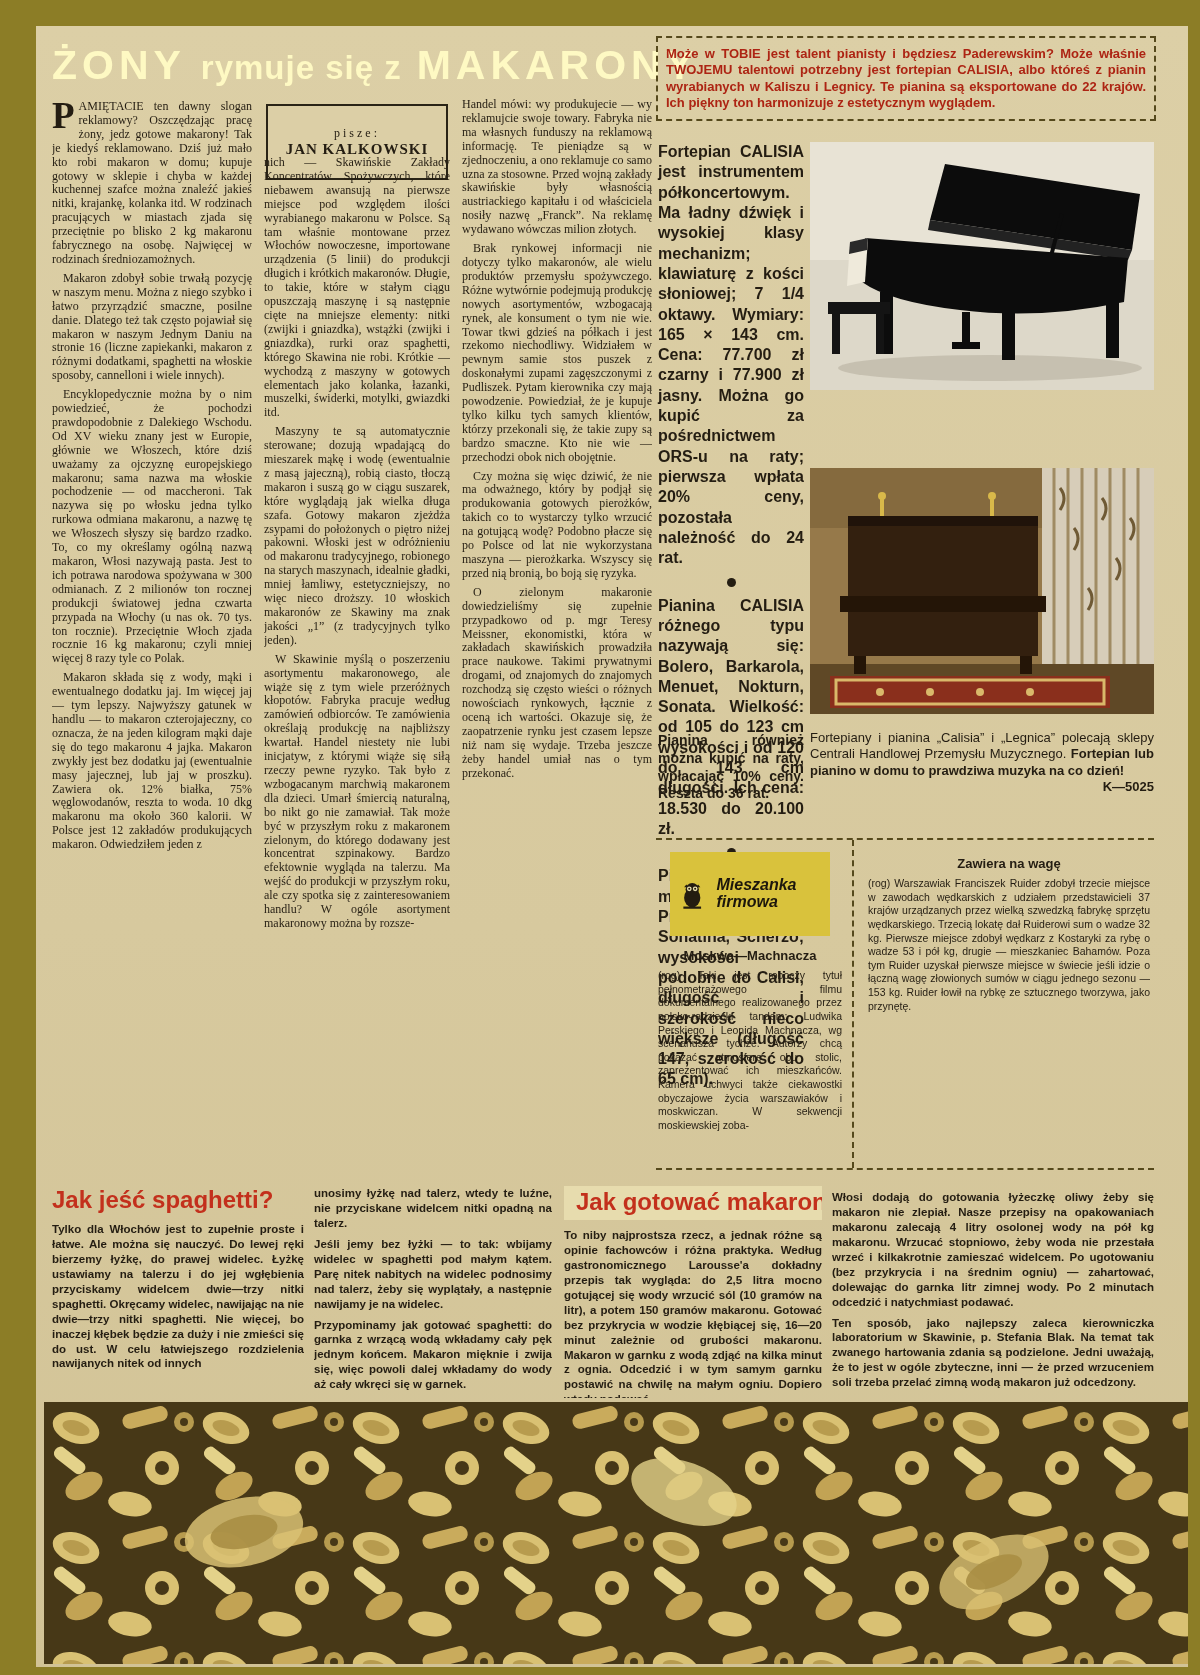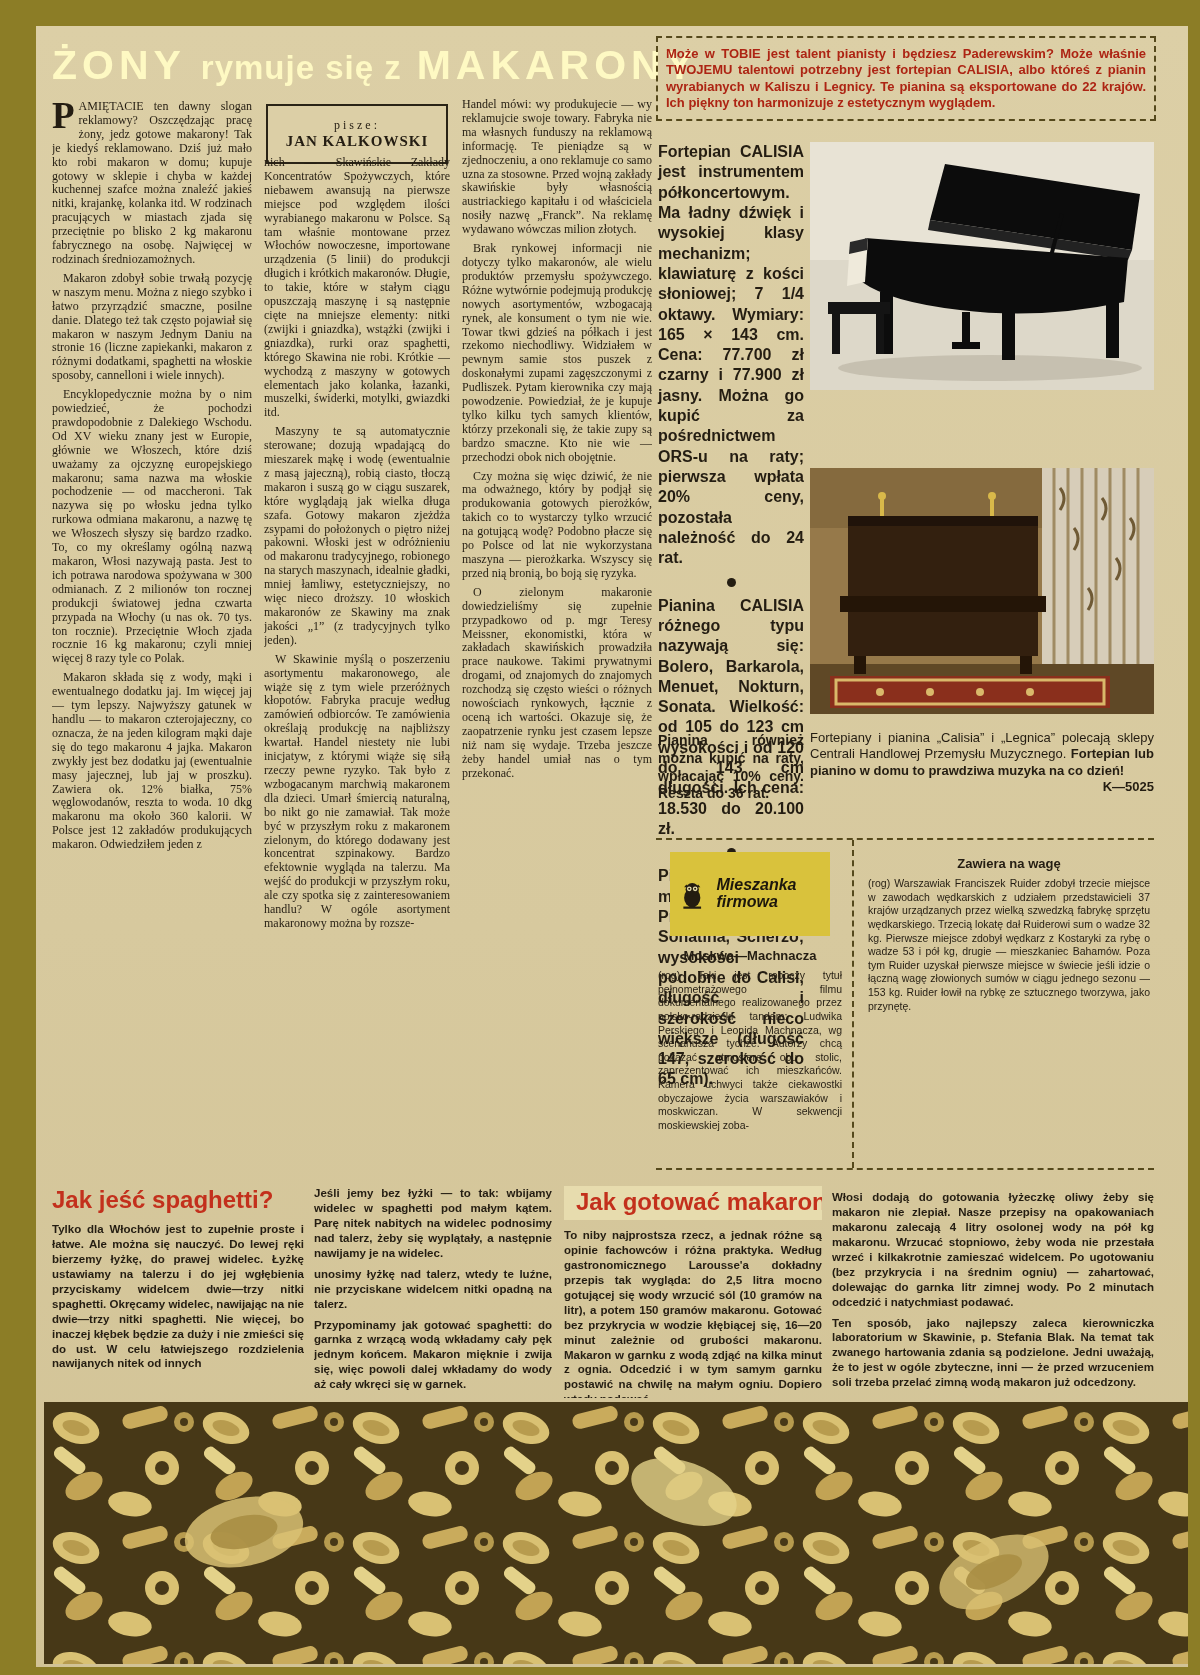--- a/index.html
+++ b/index.html
@@ -16,21 +16,21 @@
   .headline .mid  { font-size:33px; letter-spacing:1px; margin:0 6px; }
 
   
   .teaser { position:absolute; left:656px; top:36px; width:500px; padding:8px 8px;
             border:2px dashed #55491c; color:#ad2413;
             font-family:"Liberation Sans", sans-serif; font-weight:bold;
             font-size:13px; line-height:1.25; text-align:justify; }
 
   
   .byline { position:absolute; left:266px; top:104px; width:182px; border:2px solid #2a2416;
-            padding:12px 2px; text-align:center; background:#dccfa6; }
+            padding:20px 2px; text-align:center; background:#dccfa6; }
   .byline .lbl { font-size:12px; letter-spacing:3px; }
   .byline .name { font-size:15px; font-weight:bold; letter-spacing:1px; }
 
   
   .bodycol { position:absolute; font-size:12px; line-height:1.16; text-align:justify; overflow:hidden; }
   .bodycol p { margin:0 0 5px; text-indent:11px; }
   .bodycol p:first-child { text-indent:0; }
   .col1 { left:52px;  top:100px; width:200px; height:1074px; }
   .col2 { left:264px; top:156px; width:186px; height:1018px; }
   .col3 { left:462px; top:98px;  width:190px; height:1076px; }
@@ -220,22 +220,22 @@
     </div>
   </div>
 
   <div class="colA">
     <div class="bt-title">Jak jeść spaghetti?</div>
     <div class="bt-text">
         <p>Tylko dla Włochów jest to zupełnie proste i łatwe. Ale można się nauczyć. Do lewej ręki bierzemy łyżkę, do prawej widelec. Łyżkę ustawiamy na talerzu i do jej wgłębienia przyciskamy widelcem dwie—trzy nitki spaghetti. Okręcamy widelec, nawijając na nie dwie—trzy nitki spaghetti. Nie więcej, bo inaczej kłębek będzie za duży i nie zmieści się do ust. W celu łatwiejszego rozdzielenia nawijanych nitek od innych</p>
       </div>
   </div>
   <div class="colB bt-text">
+      <p>unosimy łyżkę nad talerz, wtedy te luźne, nie przyciskane widelcem nitki opadną na talerz.</p>
       <p>Jeśli jemy bez łyżki — to tak: wbijamy widelec w spaghetti pod małym kątem. Parę nitek nabitych na widelec podnosimy nad talerz, żeby się wyplątały, a następnie nawijamy je na widelec.</p>
-      <p>unosimy łyżkę nad talerz, wtedy te luźne, nie przyciskane widelcem nitki opadną na talerz.</p>
       <p>Przypominamy jak gotować spaghetti: do garnka z wrzącą wodą wkładamy cały pęk jednym końcem. Makaron mięknie i zwija się, więc powoli dalej wkładamy do wody aż cały wkręci się w garnek.</p>
     </div>
   <div class="colC">
     <div class="bt-title boxed">Jak gotować makaron?</div>
     <div class="bt-text">
         <p>To niby najprostsza rzecz, a jednak różne są opinie fachowców i różna praktyka. Według gastronomicznego Larousse'a dokładny przepis tak wygląda: do 2,5 litra mocno gotującej się wody wrzucić sól (10 gramów na litr), a potem 150 gramów makaronu. Gotować bez przykrycia w wodzie kłębiącej się, 16—20 minut zależnie od grubości makaronu. Makaron w garnku z wodą zdjąć na kilka minut z ognia. Odcedzić i w tym samym garnku postawić na chwilę na małym ogniu. Dopiero wtedy podawać.</p>
       </div>
   </div>
   <div class="colD bt-text">
       <p>Włosi dodają do gotowania łyżeczkę oliwy żeby się makaron nie zlepiał. Nasze przepisy na opakowaniach makaronu zalecają 4 litry osolonej wody na pół kg makaronu. Wrzucać stopniowo, żeby woda nie przestała wrzeć i kilkakrotnie zamieszać widelcem. Po ugotowaniu (bez przykrycia i na średnim ogniu) — zahartować, dolewając do garnka litr zimnej wody. Po 2 minutach odcedzić i natychmiast podawać.</p>

